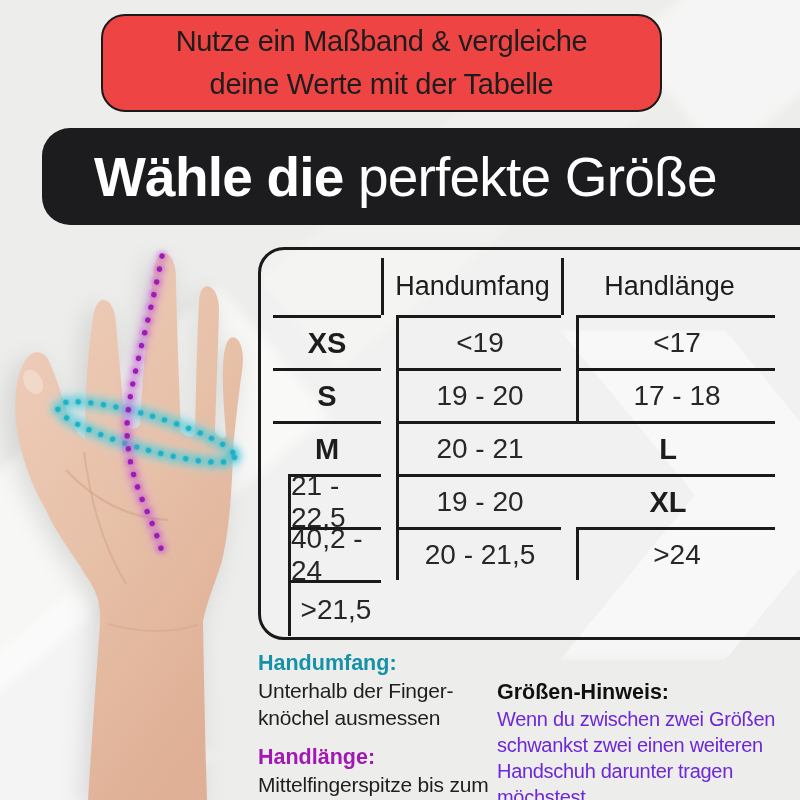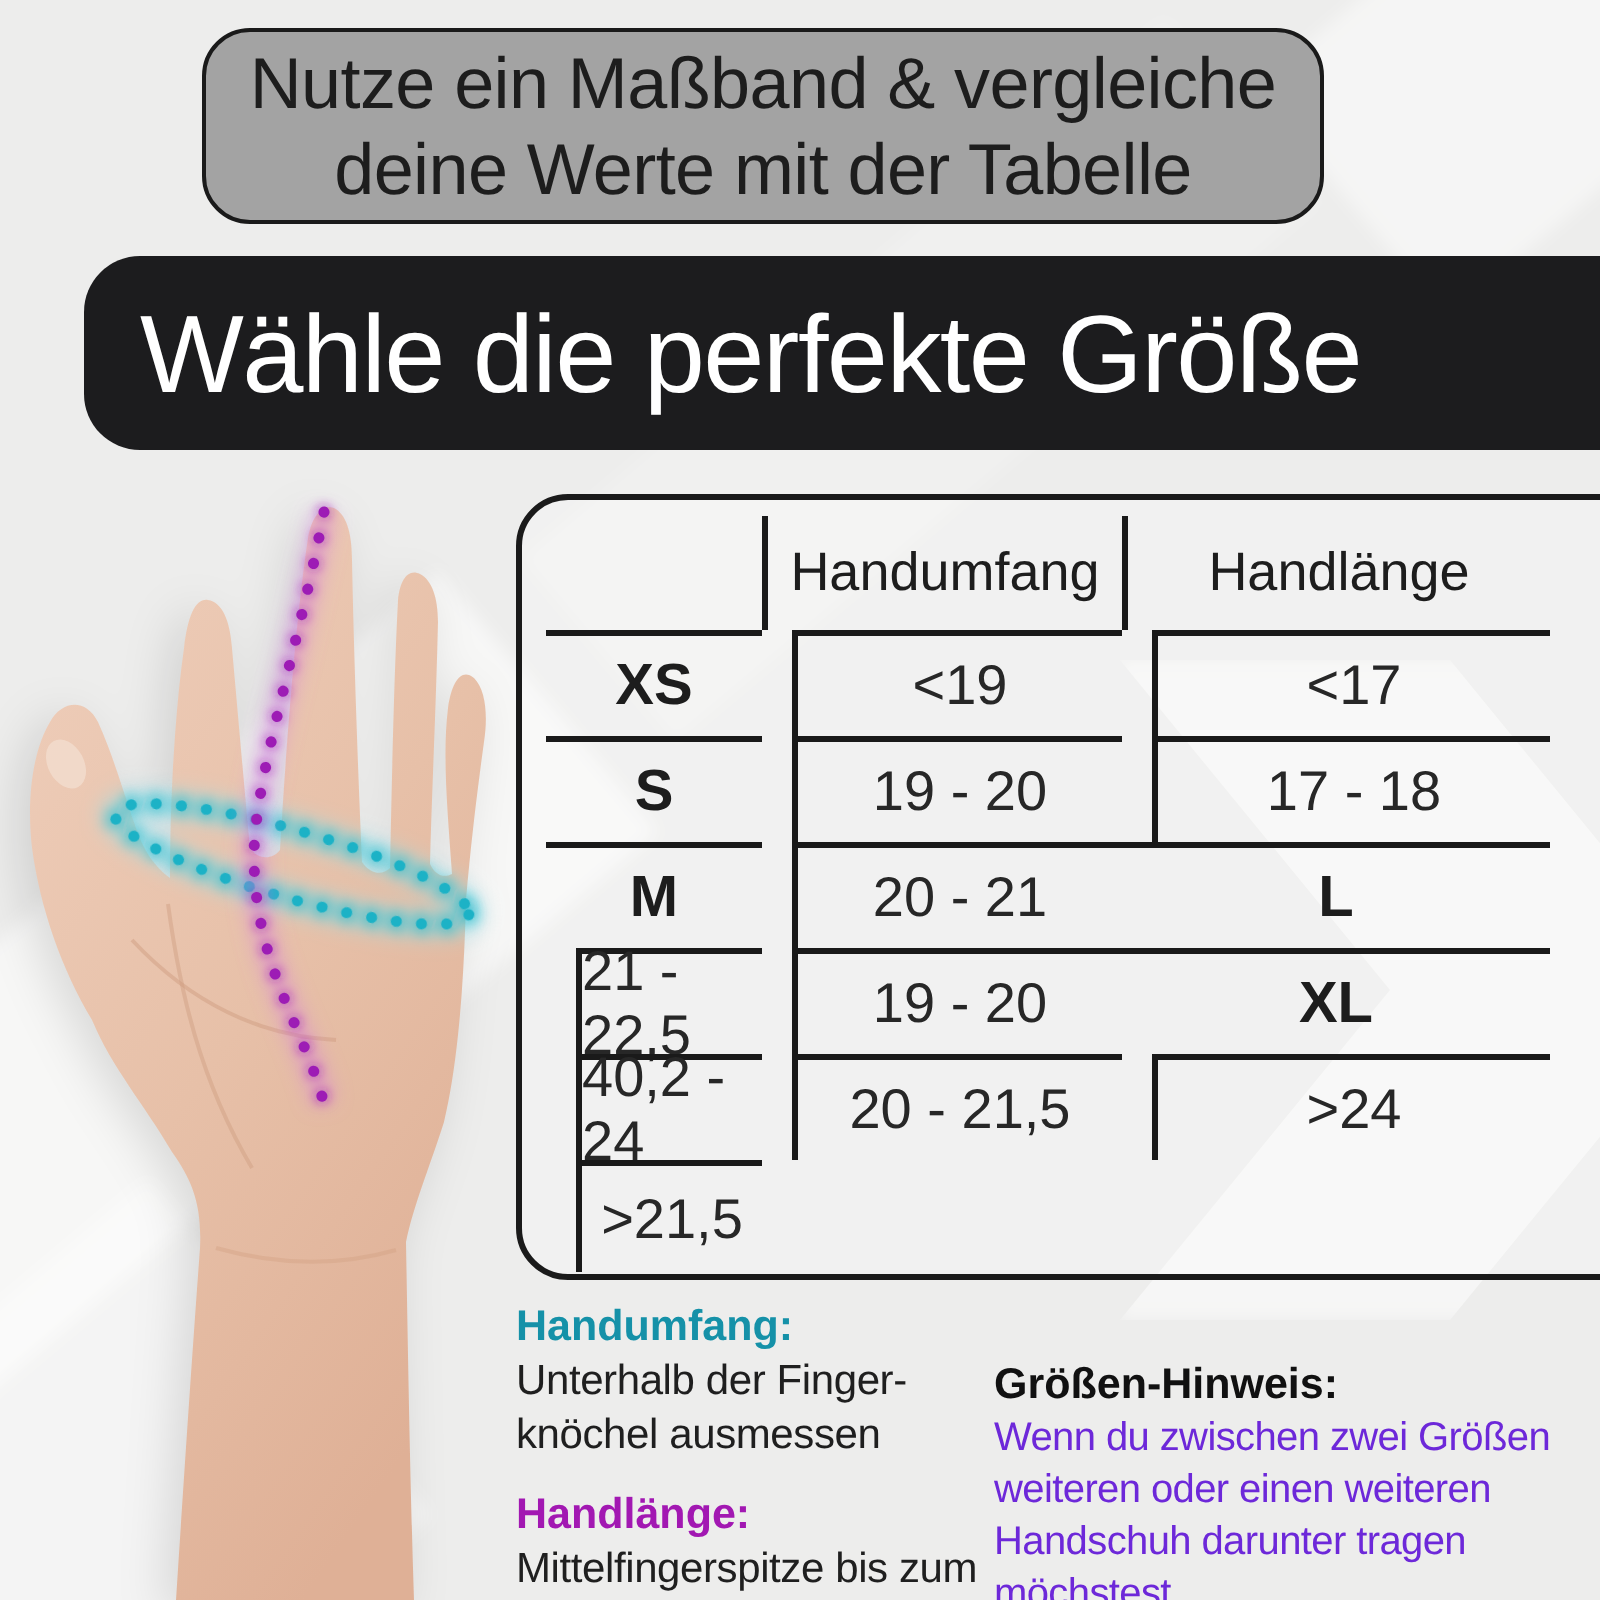--- a/index.html
+++ b/index.html
@@ -10,30 +10,30 @@
   
   .chev{position:absolute;background:rgba(255,255,255,.55);filter:blur(4px);z-index:0;}
   .chev.c1{left:-150px;top:420px;width:480px;height:170px;transform:rotate(-40deg);}
   .chev.c2{left:560px;top:330px;width:300px;height:330px;background:rgba(255,255,255,.5);
            clip-path:polygon(0 0,55% 0,100% 50%,55% 100%,0 100%,45% 50%);}
   .chev.c3{left:640px;top:-70px;width:300px;height:150px;transform:rotate(-40deg);background:rgba(255,255,255,.45);}
   .chev.c4{left:-120px;top:660px;width:300px;height:220px;transform:rotate(-40deg);background:rgba(255,255,255,.4);}
   .chev.c5{left:250px;top:130px;width:420px;height:120px;transform:rotate(-40deg);background:rgba(255,255,255,.18);}
 
   
-  .top-note{position:absolute;left:101px;top:14px;width:557px;height:94px;background:#a3a3a3;
+  .top-note{position:absolute;left:101px;top:14px;width:557px;height:94px;background:#ef4444;
             border:2px solid var(--ink,#1a1a1a);border-radius:24px;z-index:2;
             display:flex;flex-direction:column;justify-content:center;align-items:center;
-            font-size:36px;line-height:43px;color:#1d1d1d;letter-spacing:-.3px;}
+            font-size:29px;line-height:43px;color:#1d1d1d;letter-spacing:-.3px;}
 
   
   .banner{position:absolute;left:42px;top:128px;right:-40px;height:97px;background:var(--banner-bg,#1c1c1e);
           border-radius:28px;z-index:2;display:flex;align-items:center;padding-left:28px;box-sizing:border-box;
           color:#fff;font-size:55px;letter-spacing:-.8px;white-space:pre;}
-  .banner .bold{font-weight:400;}
+  .banner .bold{font-weight:700;margin-left:24px;}
 
   
   .hand{position:absolute;left:0;top:240px;width:260px;height:560px;z-index:1;
         filter:drop-shadow(-6px 6px 12px rgba(0,0,0,.12));}
   .dots-teal{stroke:var(--teal-dot,#1cb2c6);}
   .dots-teal-under{stroke:rgba(140,225,238,.55);}
   .dots-magenta{stroke:var(--magenta-dot,#9d1fb5);}
   .dots-magenta-under{stroke:rgba(214,122,228,.45);}
 
   
@@ -191,18 +191,18 @@
     <div class="grp2">
       <div class="lab magenta">Handlänge:</div>
       <div class="txt">Mittelfingerspitze bis zum</div>
       <div class="txt">Handgelenk ausmessen</div>
     </div>
   </div>
 
   <div class="hint">
     <div class="title">Größen-Hinweis:</div>
     <div class="txt">Wenn du zwischen zwei Größen</div>
-    <div class="txt">weiteren oder einen weiteren</div>
+    <div class="txt">schwankst zwei einen weiteren</div>
     <div class="txt">Handschuh darunter tragen möchstest,</div>
 
   </div>
 
 </div>
 
 </body></html>

